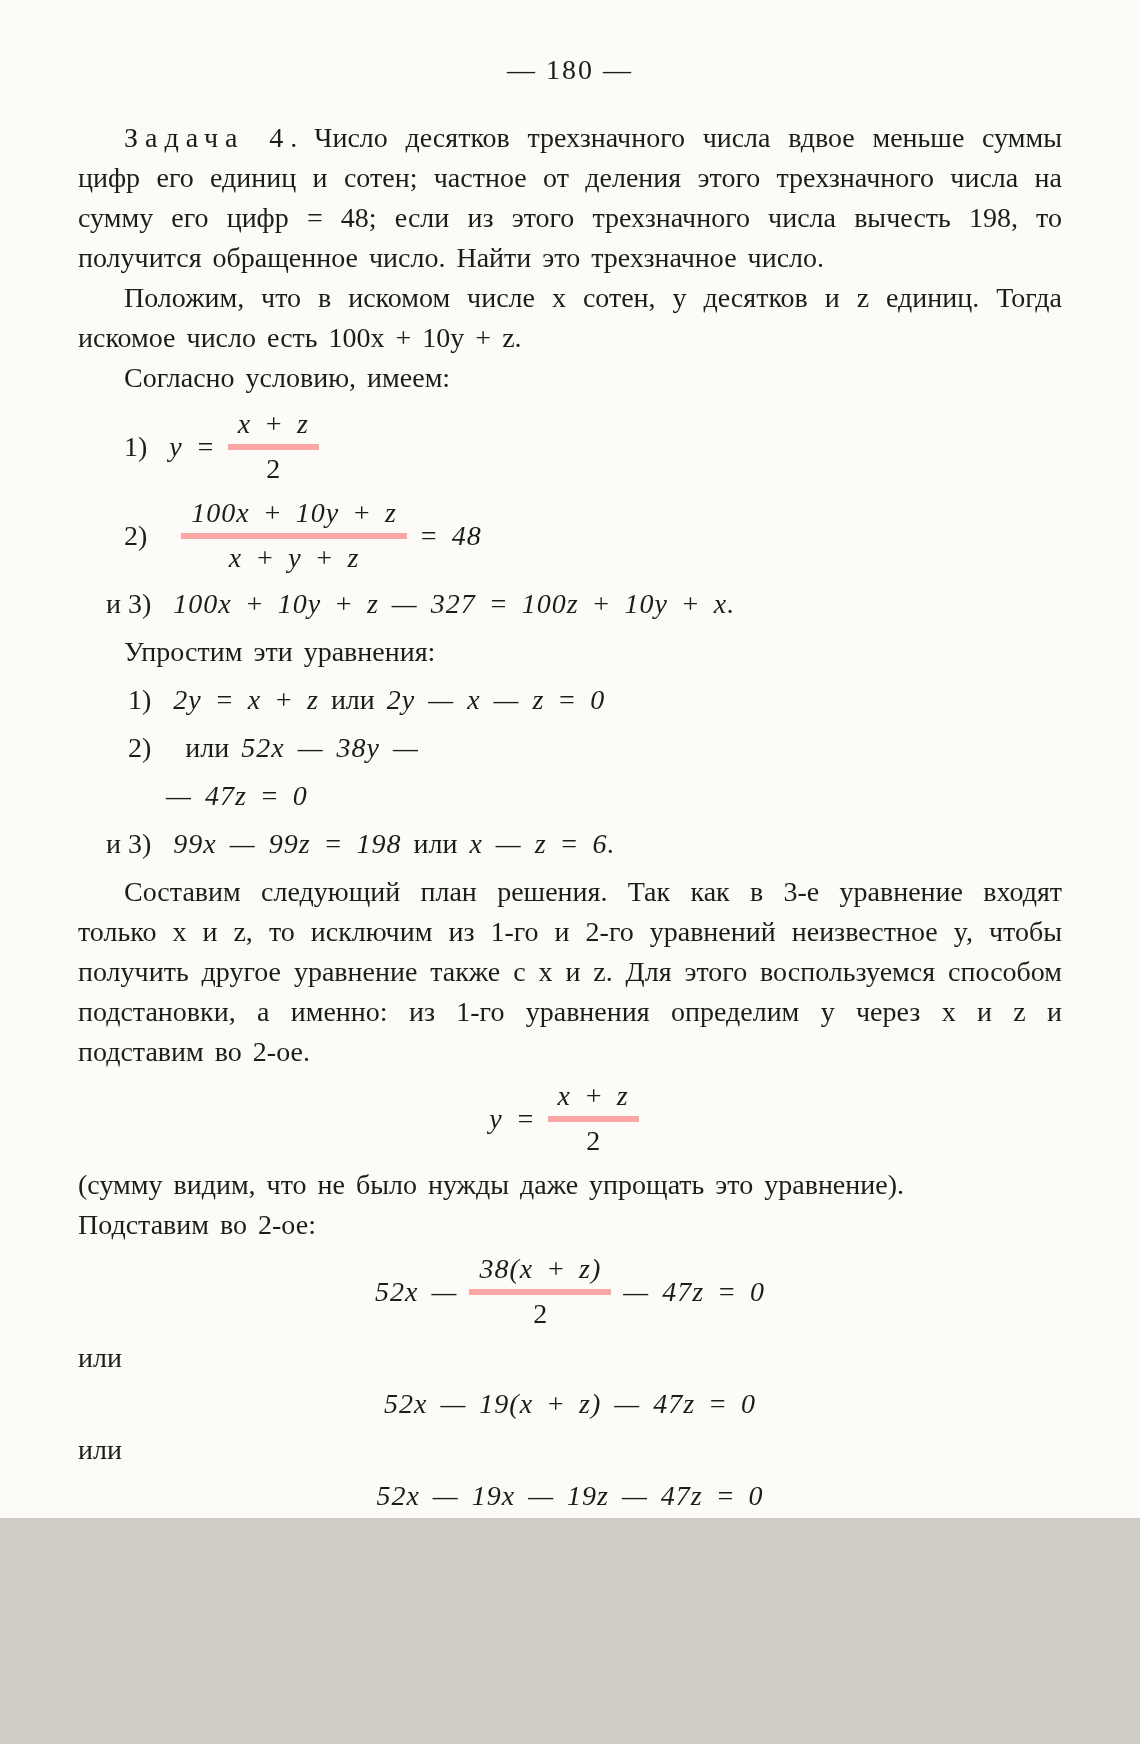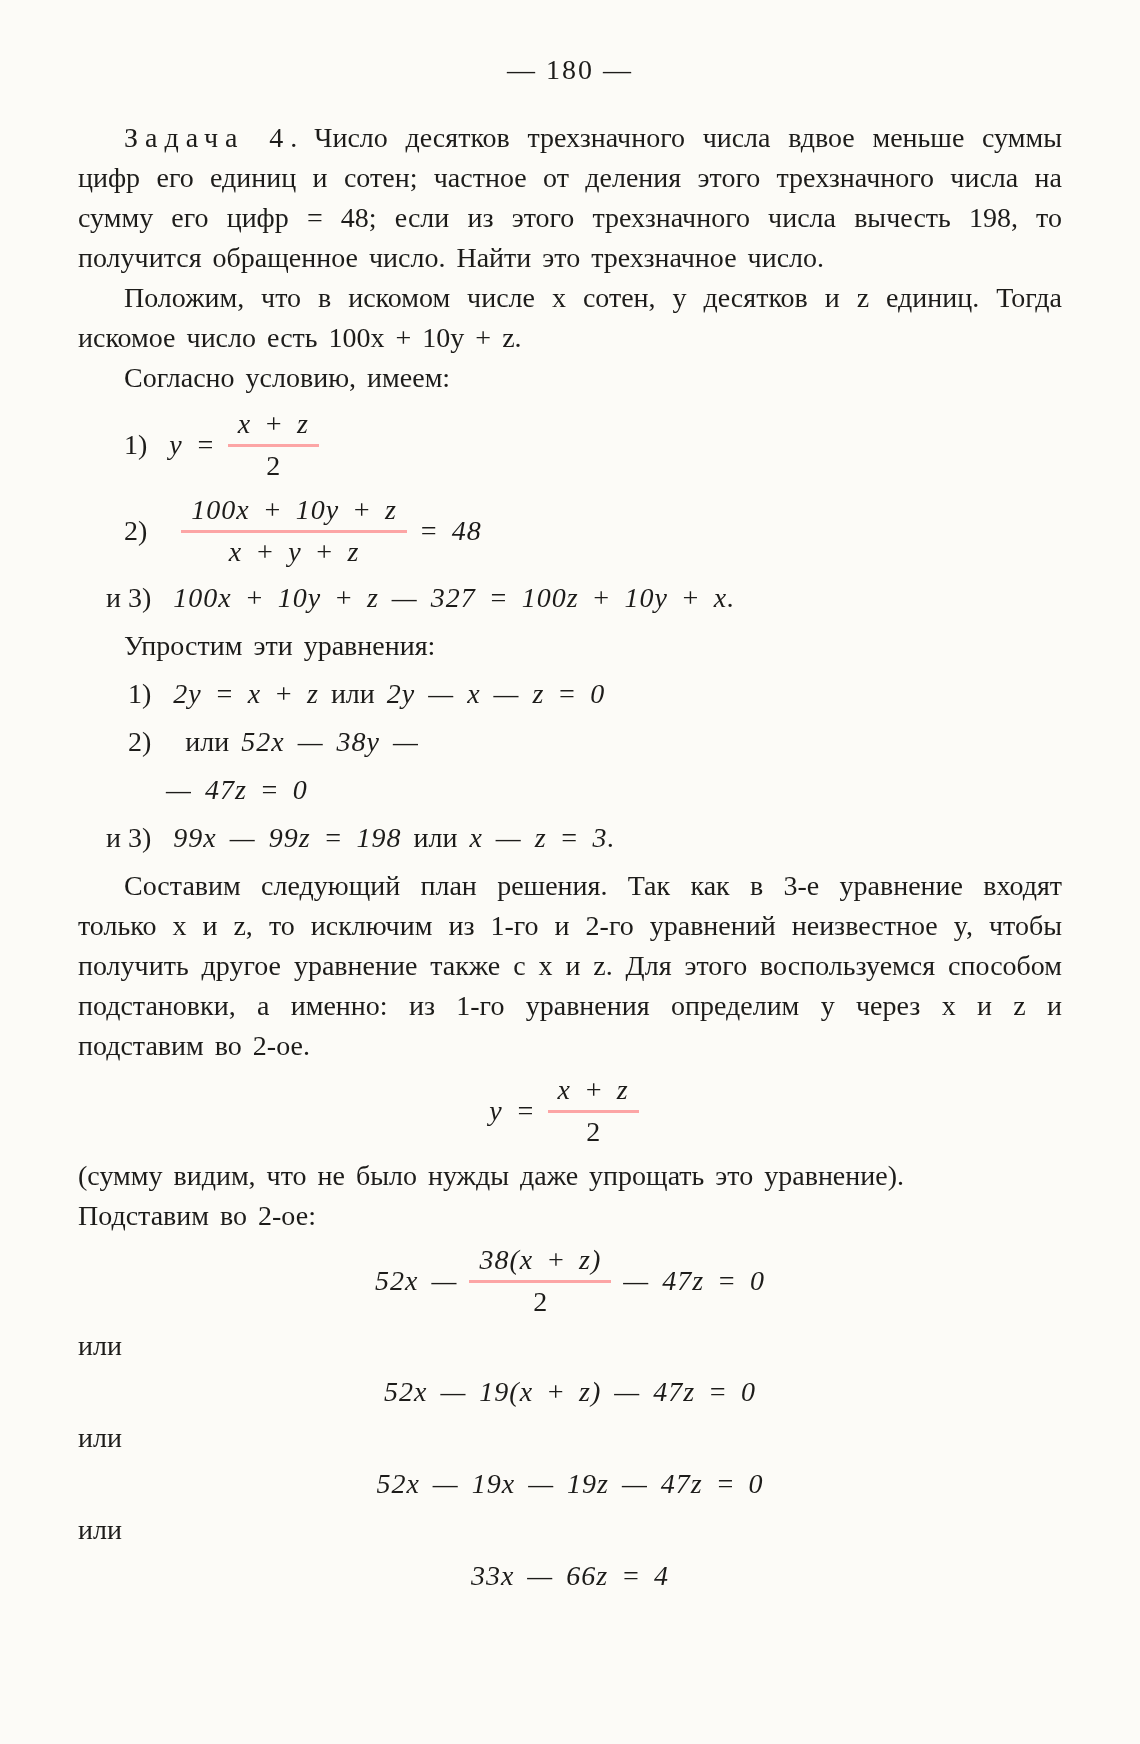--- a/index.html
+++ b/index.html
@@ -1,19 +1,19 @@
 <!DOCTYPE html>
 <html><head>
 <meta charset="utf-8">
 <style>
   html, body { margin: 0; padding: 0; }
   body { background: #cfccc5; }
   .page {
     width: 1140px;
-    height: 1744px;
+    height: 1518px;
     margin: 0 auto;
     box-sizing: border-box;
     background: #fcfbf7;
     color: #1d1c1a;
     font-family: "Liberation Serif", "DejaVu Serif", serif;
     font-size: 28px;
     line-height: 40px;
     padding: 50px 78px 20px 78px;
     overflow: hidden;
   }
@@ -25,21 +25,21 @@
   }
   p.body { margin: 0; text-align: justify; word-spacing: 4px; }
   .indent { text-indent: 46px; }
   .lead { letter-spacing: 7px; margin-right: 10px; font-weight: bold; font-weight: normal; margin-top: 44px; }
   .math { font-style: italic; letter-spacing: 1px; word-spacing: 5px; white-space: nowrap; }
   .word { font-style: normal; margin: 0 12px; }
   .eq-label { font-style: normal; margin-right: 22px; white-space: nowrap; }
   .eq-row { display: flex; align-items: center; margin: 8px 0; }
   .eq-center { display: flex; justify-content: center; align-items: center; margin: 6px 0; }
   .frac { display: inline-flex; flex-direction: column; align-items: center; margin: 0 12px; line-height: 36px; }
-  .frac .num { border-bottom: 3px solid #fca5a5; padding: 0 10px 2px 10px; }
+  .frac .num { border-bottom: 6px solid #fca5a5; padding: 0 10px 2px 10px; }
   .frac .den { padding-top: 1px; }
   .ml20 { margin-left: 28px; }
   .ml46 { margin-left: 46px; }
   .ml50 { margin-left: 50px; }
   .ml88 { margin-left: 88px; }
   .or-line { margin: 4px 0; }
   .mt8 { margin-top: 8px; }
 </style>
 </head>
 <body>
@@ -94,21 +94,21 @@
     </div>
     <div class="eq-row ml88">
       <span class="math">— 47z = 0</span>
     </div>
   </div>
 
   <div class="eq-row ml20">
     <span class="eq-label">и 3)</span>
     <span class="math">99x — 99z = 198</span>
     <span class="word">или</span>
-    <span class="math">x — z = 3.</span>
+    <span class="math">x — z = 6.</span>
   </div>
 
   <p class="body indent mt8">Составим следующий план решения. Так как в 3-е уравнение входят только x и z, то исключим из 1-го и 2-го уравнений неизвестное y, чтобы получить другое уравнение также с x и z. Для этого воспользуемся способом подстановки, а именно: из 1-го уравнения определим y через x и z и подставим во 2-ое.</p>
 
 
   <div class="eq-center">
     <span class="math">y =</span>
     <span class="frac">
       <span class="num math">x + z</span>
       <span class="den">2</span>

